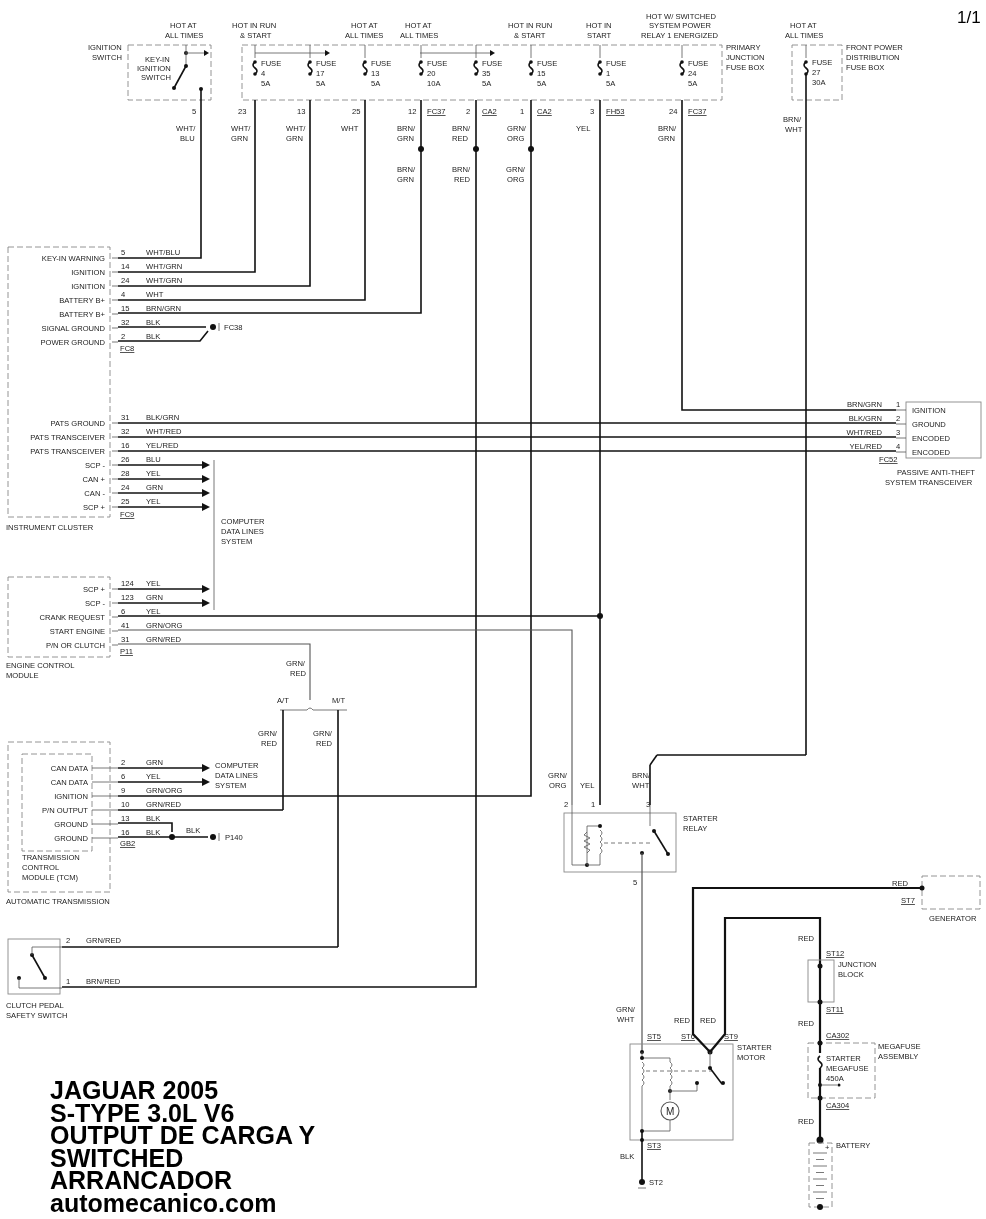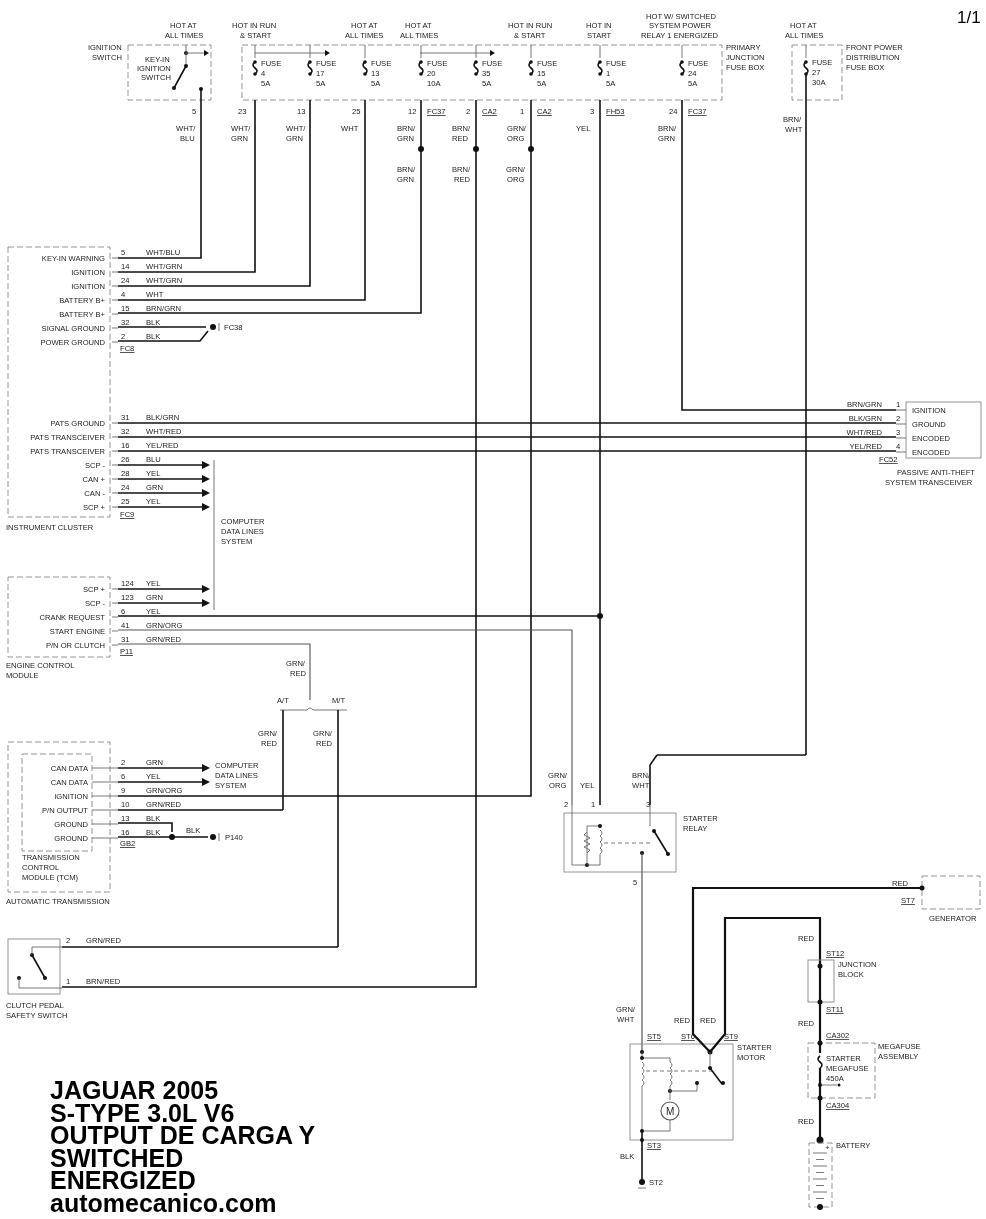--- a/index.html
+++ b/index.html
@@ -643,15 +643,15 @@
       </g>
     <circle cx="820" cy="1207" r="3" class="dot"></circle>
   </g>
 </svg>
 
 <div class="title-block">
   <div>JAGUAR 2005</div>
   <div>S-TYPE 3.0L V6</div>
   <div>OUTPUT DE CARGA Y</div>
   <div>SWITCHED</div>
-  <div>ENERGIZED</div>
+  <div>ARRANCADOR</div>
   <div>automecanico.com</div>
 </div>
 
 </body></html>

